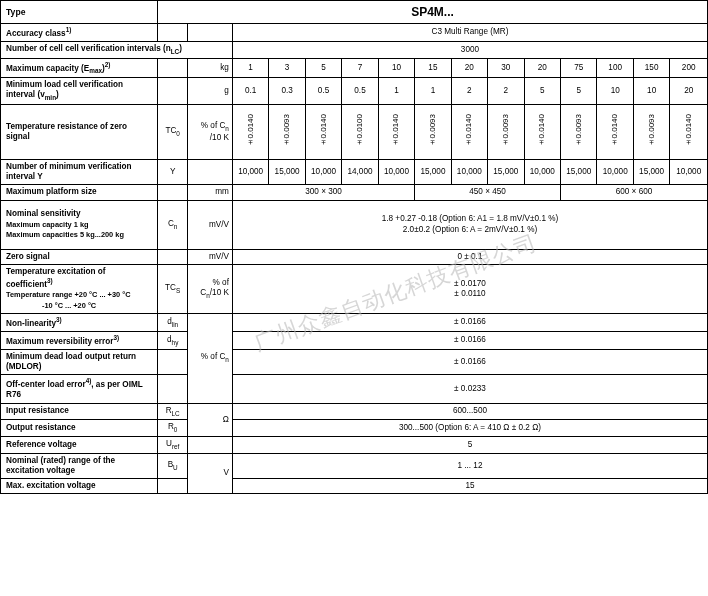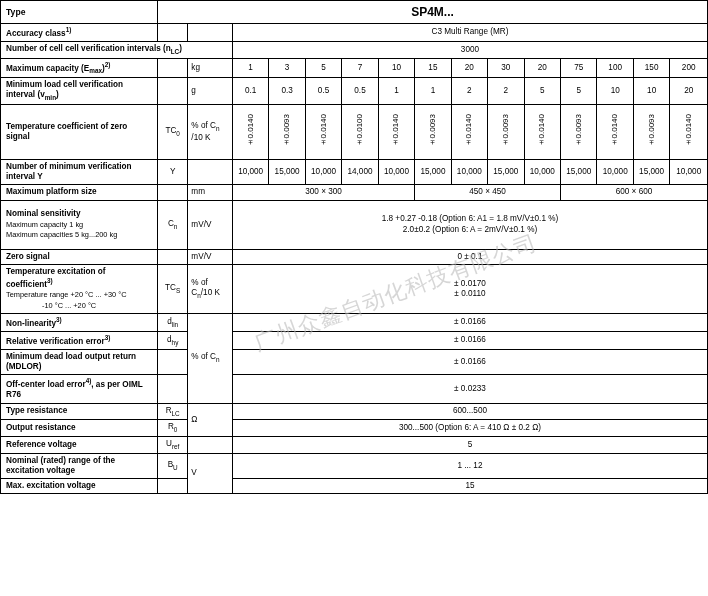--- a/index.html
+++ b/index.html
@@ -45,21 +45,21 @@
   td.lbl{
     text-align:left;
     font-weight:bold;
     padding-left:5px;
   }
   td.sym{
     text-align:center;
     width:30px;
   }
   td.unit{
-    text-align:left;
+    text-align:right;
     width:44px;
   }
   th.hdr{
     font-weight:bold;
     font-size:8.6px;
     text-align:left;
     padding-left:5px;
     height:18px;
   }
   th.hdrc{
@@ -71,21 +71,21 @@
   sup{font-size:6.4px;}
   .vert{
     writing-mode:vertical-rl;
     transform:rotate(180deg);
     white-space:nowrap;
     font-size:8px;
     display:inline-block;
     line-height:1;
   }
   .tc-cell{height:52px;padding:1px;}
-  .small{font-size:7.4px;font-weight:normal;}
+  .small{font-size:7.4px;font-weight:bold;}
 </style>
 </head>
 <body>
 
 <div class="wm">
   <span>广州众鑫自动化科技有限公司</span>
 </div>
 
 <table>
   <colgroup>
@@ -161,21 +161,21 @@
     <td>2</td>
     <td>5</td>
     <td>5</td>
     <td>10</td>
     <td>10</td>
     <td>20</td>
   </tr>
 
   <tr>
     <td class="lbl">
-      <span>Temperature coefficient of zero</span><br>
+      <span>Temperature resistance of zero</span><br>
       <span>signal</span>
     </td>
     <td class="sym"><span>TC</span><sub>0</sub></td>
     <td class="unit"><span>% of C</span><sub>n</sub><br><span>/10 K</span></td>
     <td class="tc-cell"><span class="vert">±0.0140</span></td>
     <td class="tc-cell"><span class="vert">±0.0093</span></td>
     <td class="tc-cell"><span class="vert">±0.0140</span></td>
     <td class="tc-cell"><span class="vert">±0.0100</span></td>
     <td class="tc-cell"><span class="vert">±0.0140</span></td>
     <td class="tc-cell"><span class="vert">±0.0093</span></td>
@@ -256,21 +256,21 @@
   </tr>
 
   <tr>
     <td class="lbl"><span>Non-linearity</span><sup>3)</sup></td>
     <td class="sym"><span>d</span><sub>lin</sub></td>
     <td class="unit" rowspan="4"><span>% of C</span><sub>n</sub></td>
     <td colspan="13">± 0.0166</td>
   </tr>
 
   <tr>
-    <td class="lbl"><span>Relative verification error</span><sup>3)</sup></td>
+    <td class="lbl"><span>Maximum reversibility error</span><sup>3)</sup></td>
     <td class="sym"><span>d</span><sub>hy</sub></td>
     <td colspan="13">± 0.0166</td>
   </tr>
 
   <tr>
     <td class="lbl">
       <span>Minimum dead load output return</span><br>
       <span>(MDLOR)</span>
     </td>
     <td class="sym"></td>
@@ -280,21 +280,21 @@
   <tr>
     <td class="lbl">
       <span>Off-center load error</span><sup>4)</sup><span>, as per OIML</span><br>
       <span>R76</span>
     </td>
     <td class="sym"></td>
     <td colspan="13">± 0.0233</td>
   </tr>
 
   <tr>
-    <td class="lbl">Type resistance</td>
+    <td class="lbl">Input resistance</td>
     <td class="sym"><span>R</span><sub>LC</sub></td>
     <td class="unit" rowspan="2">Ω</td>
     <td colspan="13">600...500</td>
   </tr>
 
   <tr>
     <td class="lbl">Output resistance</td>
     <td class="sym"><span>R</span><sub>0</sub></td>
     <td colspan="13">300...500 (Option 6: A = 410 Ω ± 0.2 Ω)</td>
   </tr>

